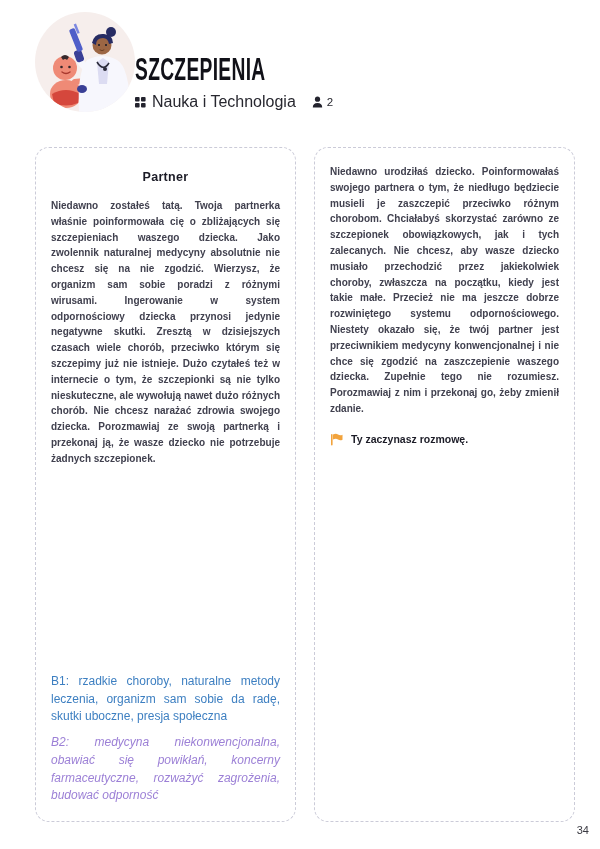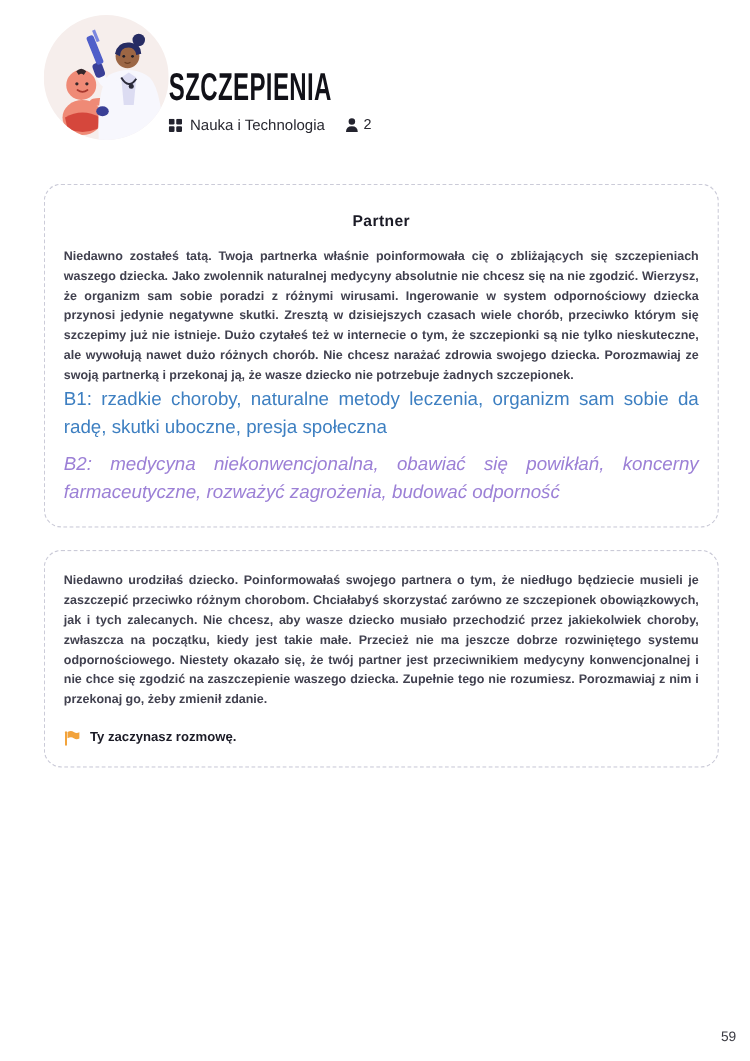--- a/index.html
+++ b/index.html
@@ -21,26 +21,26 @@
     font-weight: 800;
     color: #111118;
     letter-spacing: 0.5px;
     line-height: 1;
     transform: scaleX(0.62);
     transform-origin: left center;
     white-space: nowrap;
   }
   .meta-row { display: flex; align-items: center; margin-top: 8px; }
   .meta-icon { display: inline-flex; margin-right: 6px; }
-  .meta-label { font-size: 12px; font-weight: 500; color: #27272f; }
+  .meta-label { font-size: 16px; font-weight: 500; color: #27272f; }
   .players-group { display: flex; align-items: center; margin-left: 16px; }
   .players-count { font-size: 11.5px; font-weight: 500; color: #27272f; margin-left: 4px; }
 
   
-  .cards { display: flex; gap: 18px; margin: 35px 25px 0 35px; flex-direction: column; }
+  .cards { display: flex; gap: 18px; margin: 35px 25px 0 35px; }
   .card {
     flex: 1 1 0;
     height: 675px;
     border: 1.5px dashed #cbcbd8;
     border-radius: 14px;
     padding: 16px 15px 16px;
     display: flex;
     flex-direction: column;
     background: #ffffff;
   }
@@ -55,21 +55,21 @@
   .card-body {
     font-size: 10px;
     line-height: 1.58;
     text-align: justify;
     color: #41414f;
     font-weight: bold;
   }
   .flag-line { display: flex; align-items: center; gap: 8px; margin-top: 16px; }
   .flag-text { font-size: 10.5px; font-weight: 700; color: #1b1b26; }
   .spacer { flex: 1 1 auto; }
-  .hint { font-size: 15px; line-height: 1.48; text-align: justify; }
+  .hint { font-size: 12px; line-height: 1.48; text-align: justify; }
   .hint.b1 { color: #3d7fc1; margin-bottom: 8px; }
   .hint.b2 { color: #9c80d6; font-style: italic; }
 
   
   .page-number {
     position: absolute;
     top: 824px;
     right: 11px;
     font-size: 11px;
     color: #3a3a42;
@@ -164,13 +164,13 @@
           <path d="M3,1.5 q3,-1.5 5,0 q2,1.5 4.5,0.3 l0,5 q-2.5,1.2 -4.5,-0.3 q-2,-1.5 -5,0 Z" fill="#f2a33c"></path>
         </svg>
       </span>
       <span class="flag-text">Ty zaczynasz rozmowę.</span>
     </div>
     <div class="spacer"></div>
   </div>
 
 </div>
 
-<div class="page-number">59</div>
+<div class="page-number">34</div>
 
 </body></html>

